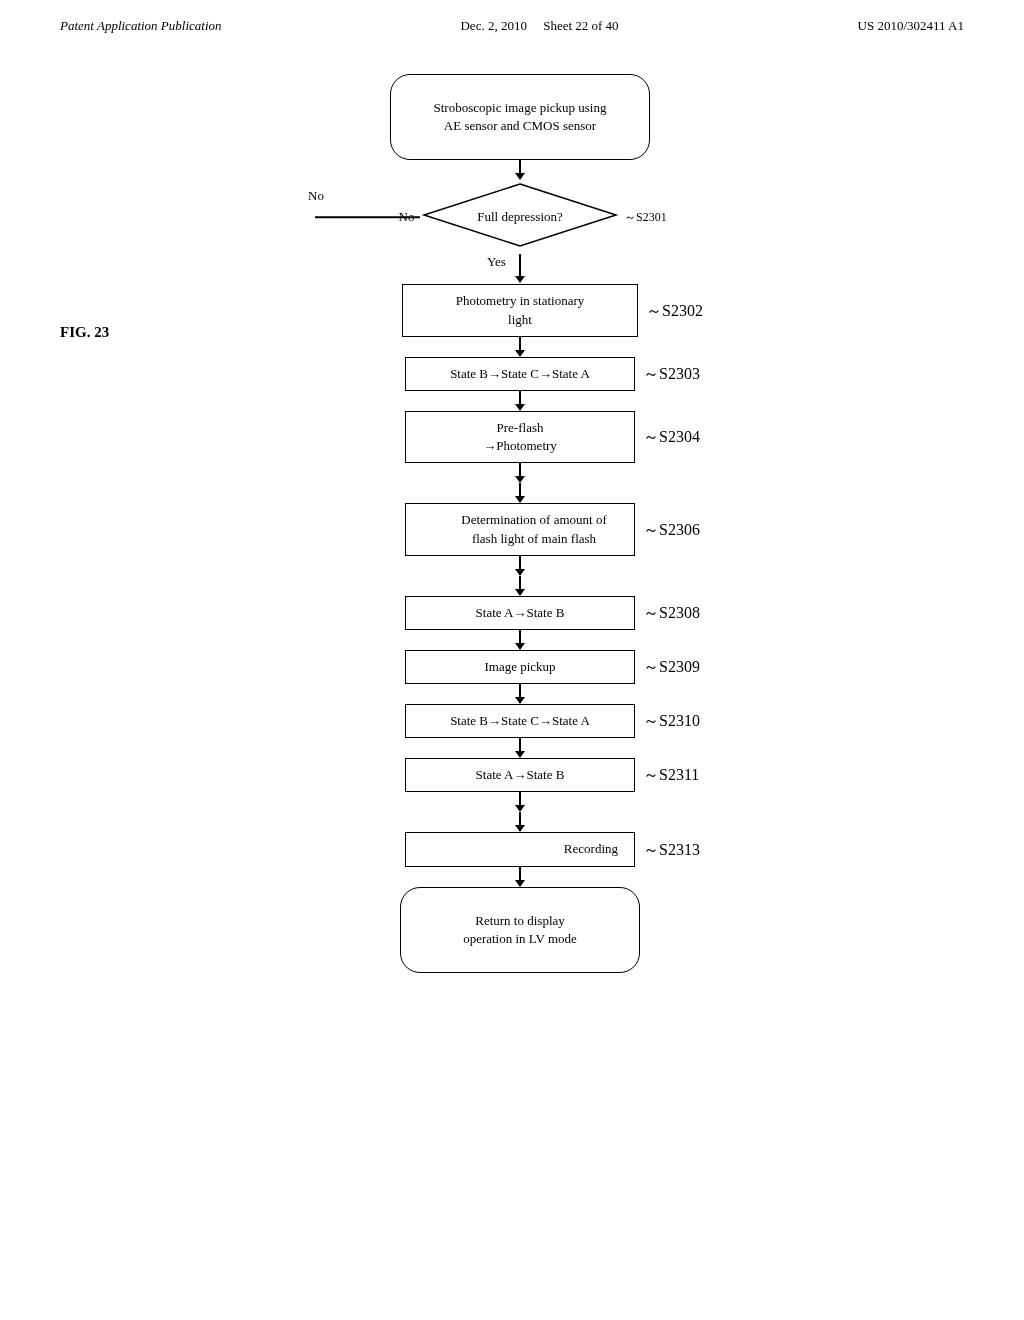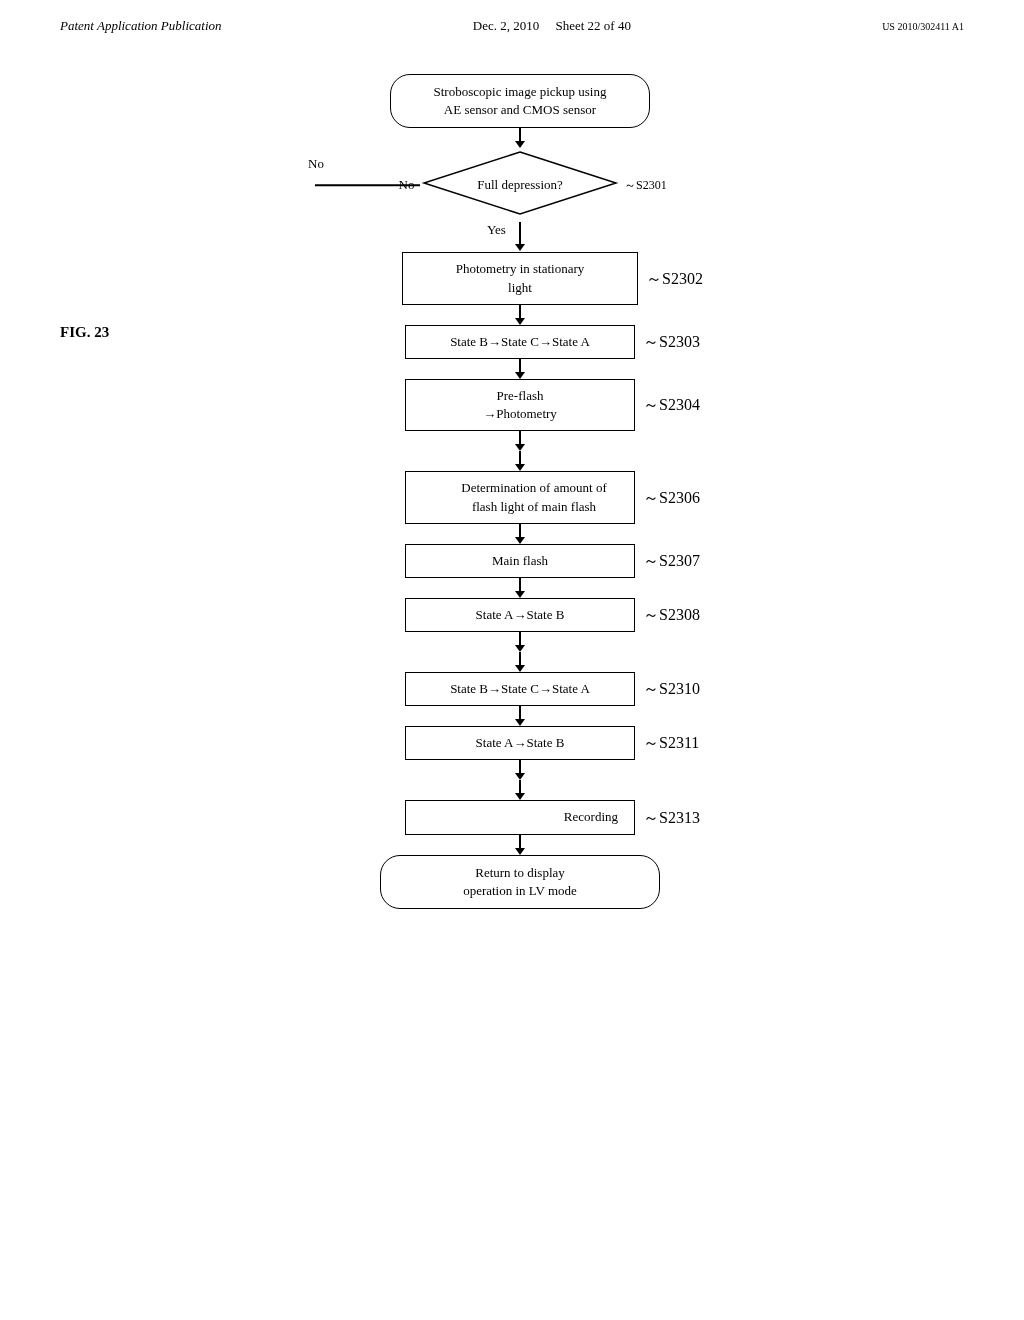--- a/index.html
+++ b/index.html
@@ -24,21 +24,21 @@
     .header-left {
       font-size: 13px;
       font-style: italic;
     }
 
     .header-center {
       font-size: 13px;
     }
 
     .header-right {
-      font-size: 10px;
+      font-size: 13px;
     }
 
     .main-content {
       display: flex;
       flex-direction: row;
       padding: 30px 0 0 0;
       position: relative;
     }
 
     .fig-label {
@@ -54,21 +54,21 @@
       padding: 7px 16px;
       text-align: center;
       font-size: 13px;
       line-height: 1.4;
       background: #fff;
     }
 
     .fc-rounded {
       border: 1.5px solid #000;
       border-radius: 20px;
-      padding: 8px 20px;
+      padding: 24px 20px;
       text-align: center;
       font-size: 13px;
       line-height: 1.4;
       background: #fff;
     }
 
     
     .diamond-wrapper {
       display: flex;
       align-items: center;
@@ -217,38 +217,38 @@
 
     <div class="step-row" style="position:relative;">
       <div class="fc-box" style="width:230px;padding-left:44px;">Determination of amount of<br>flash light of main flash</div>
       <span class="step-label">～S2306</span>
     </div>
     <div class="v-arrow" style="height:20px; display:flex; flex-direction:column; align-items:center;">
       <div class="v-line" style="height:13px;"></div>
       <div class="arrowhead-down"></div>
     </div>
 
-    <div class="step-row" style="position:relative;">
-      <div class="fc-box" style="width:230px;">Main flash</div>
-      <span class="step-label">～S2307</span>
-    </div>
     <div class="v-arrow" style="height:20px; display:flex; flex-direction:column; align-items:center;">
       <div class="v-line" style="height:13px;"></div>
       <div class="arrowhead-down"></div>
     </div>
 
     <div class="step-row" style="position:relative;">
       <div class="fc-box" style="width:230px;">State A→State B</div>
       <span class="step-label">～S2308</span>
     </div>
     <div class="v-arrow" style="height:20px; display:flex; flex-direction:column; align-items:center;">
       <div class="v-line" style="height:13px;"></div>
       <div class="arrowhead-down"></div>
     </div>
 
+    <div class="step-row" style="position:relative;">
+      <div class="fc-box" style="width:230px;">Image pickup</div>
+      <span class="step-label">～S2309</span>
+    </div>
     <div class="v-arrow" style="height:20px; display:flex; flex-direction:column; align-items:center;">
       <div class="v-line" style="height:13px;"></div>
       <div class="arrowhead-down"></div>
     </div>
 
     <div class="step-row" style="position:relative;">
       <div class="fc-box" style="width:230px;">State B→State C→State A</div>
       <span class="step-label">～S2310</span>
     </div>
     <div class="v-arrow" style="height:20px; display:flex; flex-direction:column; align-items:center;">
@@ -273,19 +273,19 @@
     <div class="step-row" style="position:relative;">
       <div class="fc-box" style="width:230px;text-align:right;">Recording</div>
       <span class="step-label">～S2313</span>
     </div>
     <div class="v-arrow" style="height:20px; display:flex; flex-direction:column; align-items:center;">
       <div class="v-line" style="height:13px;"></div>
       <div class="arrowhead-down"></div>
     </div>
 
     <div class="step-row" style="position:relative;">
-      <div class="fc-rounded" style="width:280px;">
+      <div class="fc-rounded" style="width:240px;">
         Return to display<br>operation in LV mode
       </div>
     </div>
 
   </div>
 </div>
 
 </body></html>

